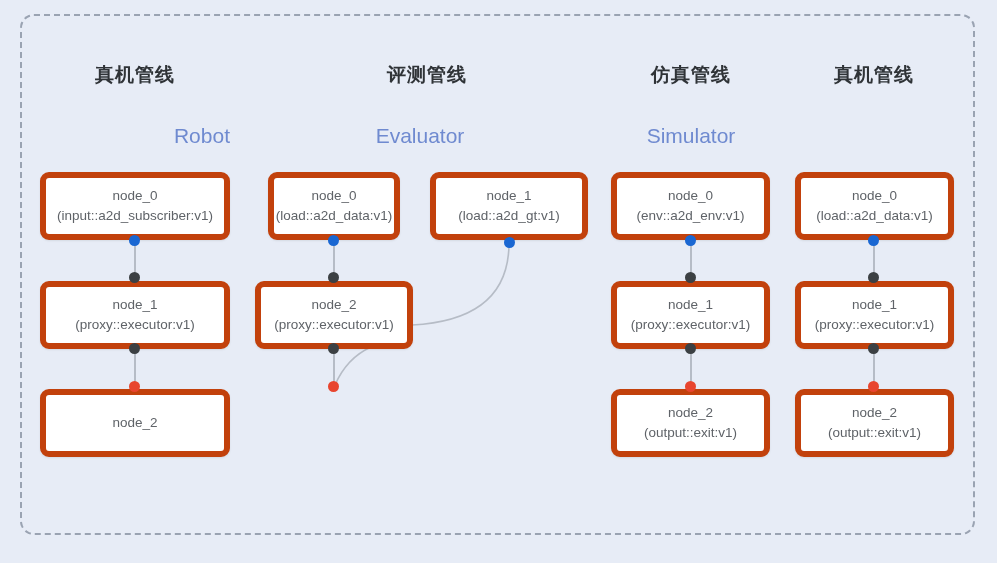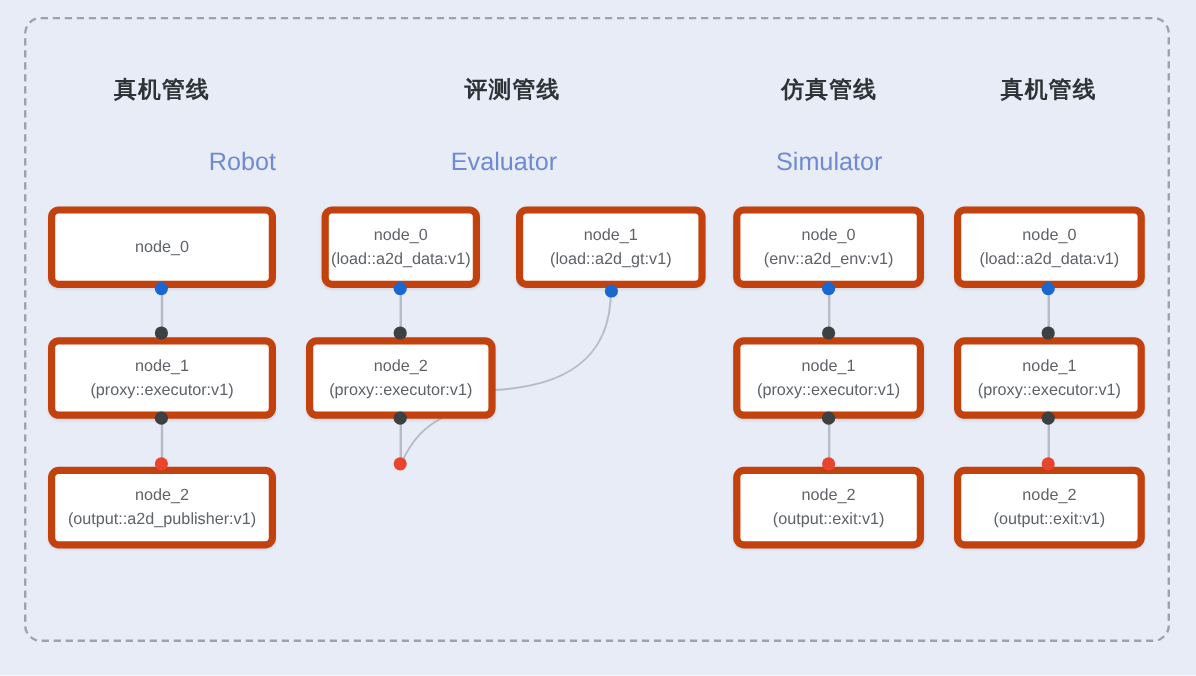--- a/index.html
+++ b/index.html
@@ -110,28 +110,28 @@
   <svg class="curves">
     <path d="M 509,243 C 509,300 470,322 412,325" fill="none" stroke="#b6bcc6" stroke-width="1.6"></path>
     <path d="M 371,347 C 360,352 345,362 335,385" fill="none" stroke="#b6bcc6" stroke-width="1.6"></path>
   </svg>
 
   <div class="edge" style="left:134px;top:240px;height:40px;"></div>
   <div class="edge" style="left:134px;top:348px;height:40px;"></div>
 
   <div class="node" style="left:40px;top:172px;width:190px;height:68px;">
     <div class="nm">node_0</div>
+    <div class="ty">(input::a2d_subscriber:v1)</div>
   </div>
   <div class="node" style="left:40px;top:281px;width:190px;height:68px;">
     <div class="nm">node_1</div>
     <div class="ty">(proxy::executor:v1)</div>
   </div>
   <div class="node" style="left:40px;top:389px;width:190px;height:68px;">
     <div class="nm">node_2</div>
-    <div class="ty">(output::a2d_publisher:v1)</div>
   </div>
 
   <div class="dot blue" style="left:129px;top:235px;"></div>
   <div class="dot black" style="left:129px;top:272px;"></div>
   <div class="dot black" style="left:129px;top:343px;"></div>
   <div class="dot red" style="left:129px;top:381px;"></div>
 
   <div class="edge" style="left:333px;top:240px;height:40px;"></div>
   <div class="edge" style="left:333px;top:348px;height:40px;"></div>
 

